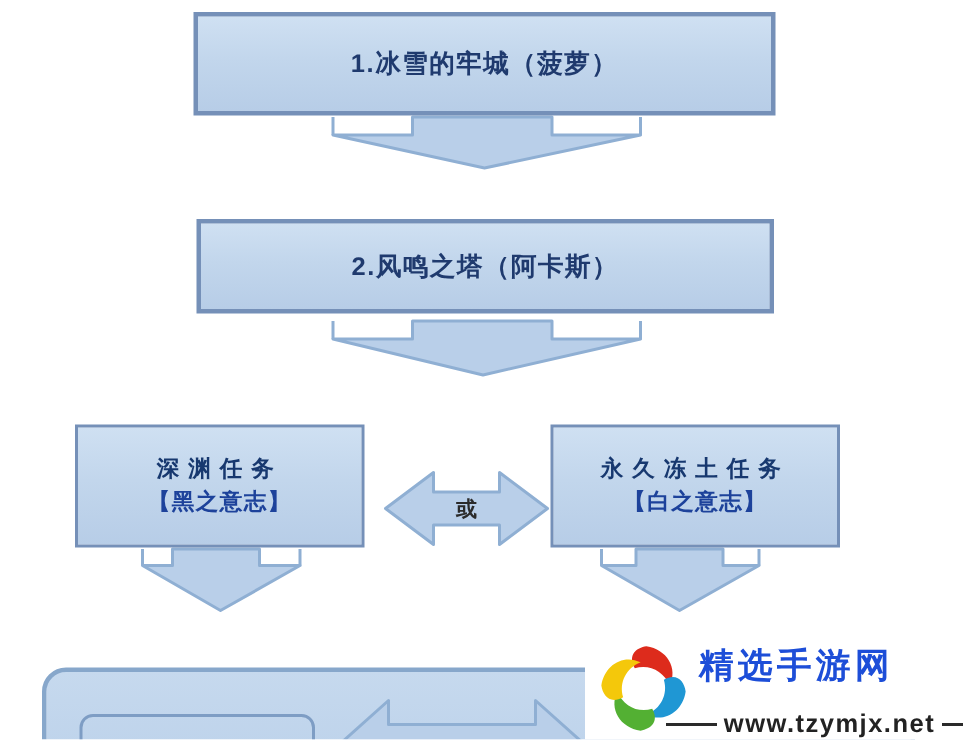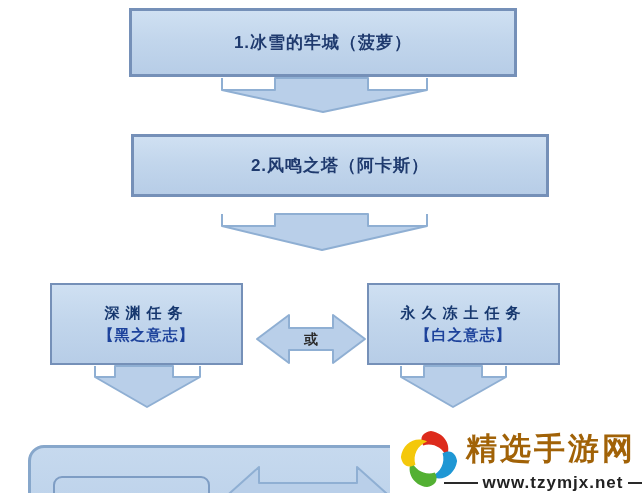--- a/index.html
+++ b/index.html
@@ -10,21 +10,21 @@
   
   .fbox{
     position:absolute;box-sizing:border-box;
     background:linear-gradient(180deg,#cfe0f2 0%,#c2d6ec 45%,#b7cde7 100%);
     border:3px solid #7590b8;
     display:flex;flex-direction:column;align-items:center;justify-content:center;
     color:#1f3a6e;font-weight:bold;text-align:center;
   }
   .fbox.step{font-size:17px;letter-spacing:1px;}
   #box1{left:129px;top:8px;width:388px;height:69px;}
-  #box2{left:131px;top:134px;width:418px;height:63px;}
+  #box2{left:131px;top:146px;width:385px;height:63px;}
   #boxL{left:50px;top:283px;width:193px;height:82px;border-width:2.5px;}
   #boxR{left:367px;top:283px;width:193px;height:82px;border-width:2.5px;}
   .branch-title{font-size:15px;letter-spacing:6px;color:#17386f;line-height:1.45;}
   .branch-sub{font-size:15px;letter-spacing:1px;color:#1d429b;line-height:1.45;}
   
   svg.arrows{position:absolute;left:0;top:0;pointer-events:none;}
   .or-label{
     position:absolute;left:293px;top:331px;width:36px;text-align:center;
     font-size:14px;font-weight:600;color:#2b2b2b;
   }
@@ -36,21 +36,21 @@
   }
   .innerrect{
     position:absolute;left:22px;top:28px;width:157px;height:60px;box-sizing:border-box;
     border:2px solid #7e9dc4;border-radius:9px;background:transparent;
   }
   
   .wm{position:absolute;left:390px;top:427px;width:252px;height:66px;background:#ffffff;}
   .wm-logo{position:absolute;left:2px;top:1px;width:74px;height:62px;}
   .wm-name{
     position:absolute;left:76px;top:2px;width:176px;
-    font-size:31px;font-weight:bold;color:#a16207;letter-spacing:3px;
+    font-size:23px;font-weight:bold;color:#1d4ed8;letter-spacing:3px;
     white-space:nowrap;line-height:1.3;
   }
   .wm-urlrow{
     position:absolute;left:74px;top:49px;width:178px;height:14px;
     display:flex;align-items:center;justify-content:center;gap:5px;
   }
   .wm-dash{height:2px;background:#2a2a2a;flex:0 0 auto;}
   .wm-dash.l{width:34px;}
   .wm-dash.r{width:34px;}
   .wm-url{font-size:17px;font-weight:bold;color:#222222;letter-spacing:1px;white-space:nowrap;}

